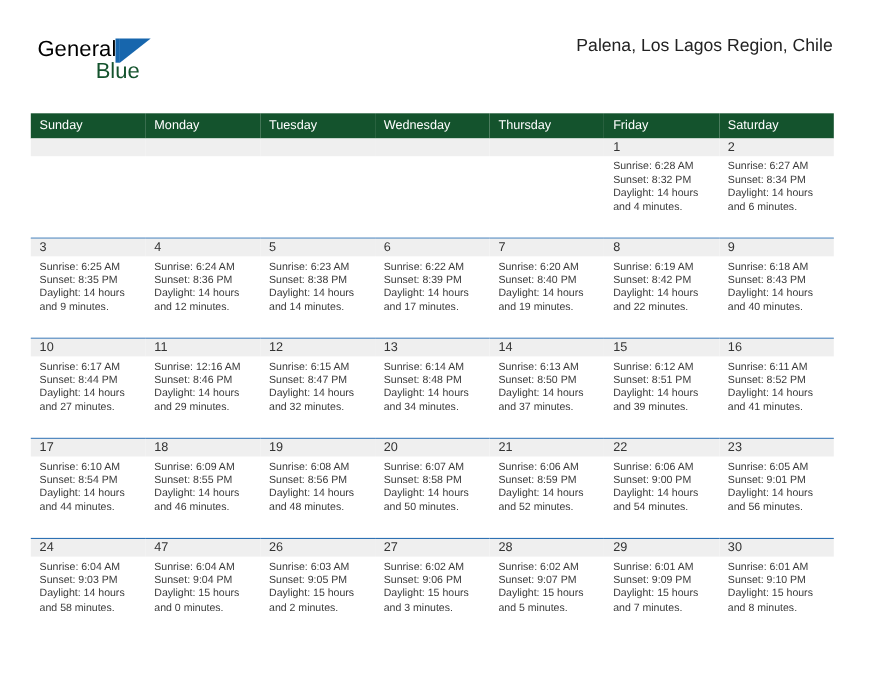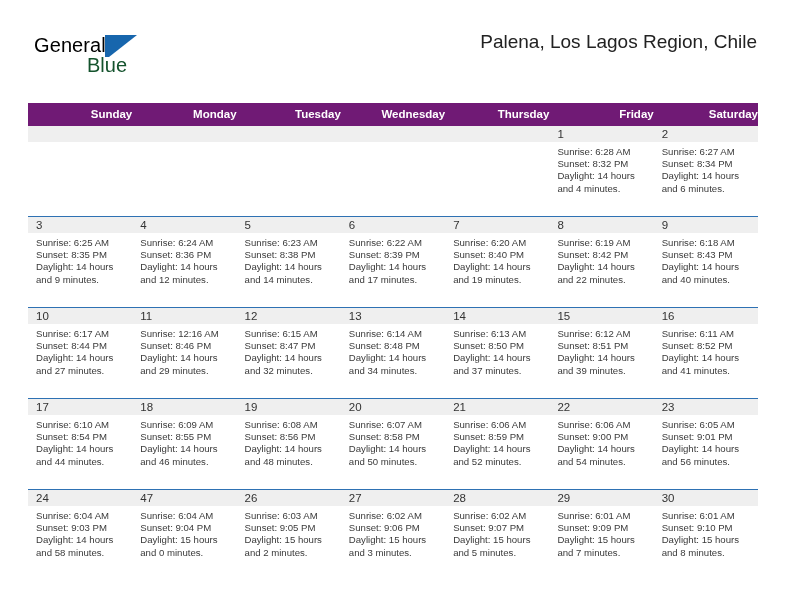--- a/index.html
+++ b/index.html
@@ -77,42 +77,42 @@
     text-align: right;
   }
   .cal-title {
     font-size: 27px;
     color: #222222;
     line-height: 34px;
     font-weight: normal;
     font-family: "Liberation Sans", sans-serif;
   }
   .cal-subtitle {
-    font-size: 19px;
+    font-size: 16px;
     color: #222222;
     line-height: 20px;
     margin-top: 6px;
     font-family: "Liberation Sans", sans-serif;
   }
 
   
   .calendar {
     position: absolute;
     left: 28px;
     top: 103px;
     width: 730px;
     border-collapse: collapse;
     table-layout: fixed;
   }
   .calendar th {
-    background: #701a75;
+    background: #14532d;
     color: #ffffff;
     font-size: 11.5px;
-    font-weight: bold;
-    text-align: right;
+    font-weight: normal;
+    text-align: left;
     padding: 5px 0 6px 8px;
     height: 22px;
     font-family: "Liberation Sans", sans-serif;
   }
   .calendar td {
     vertical-align: top;
     padding: 0;
     width: 104.28px;
     height: 90px;
     border-top: 1.5px solid #2e71b3;

